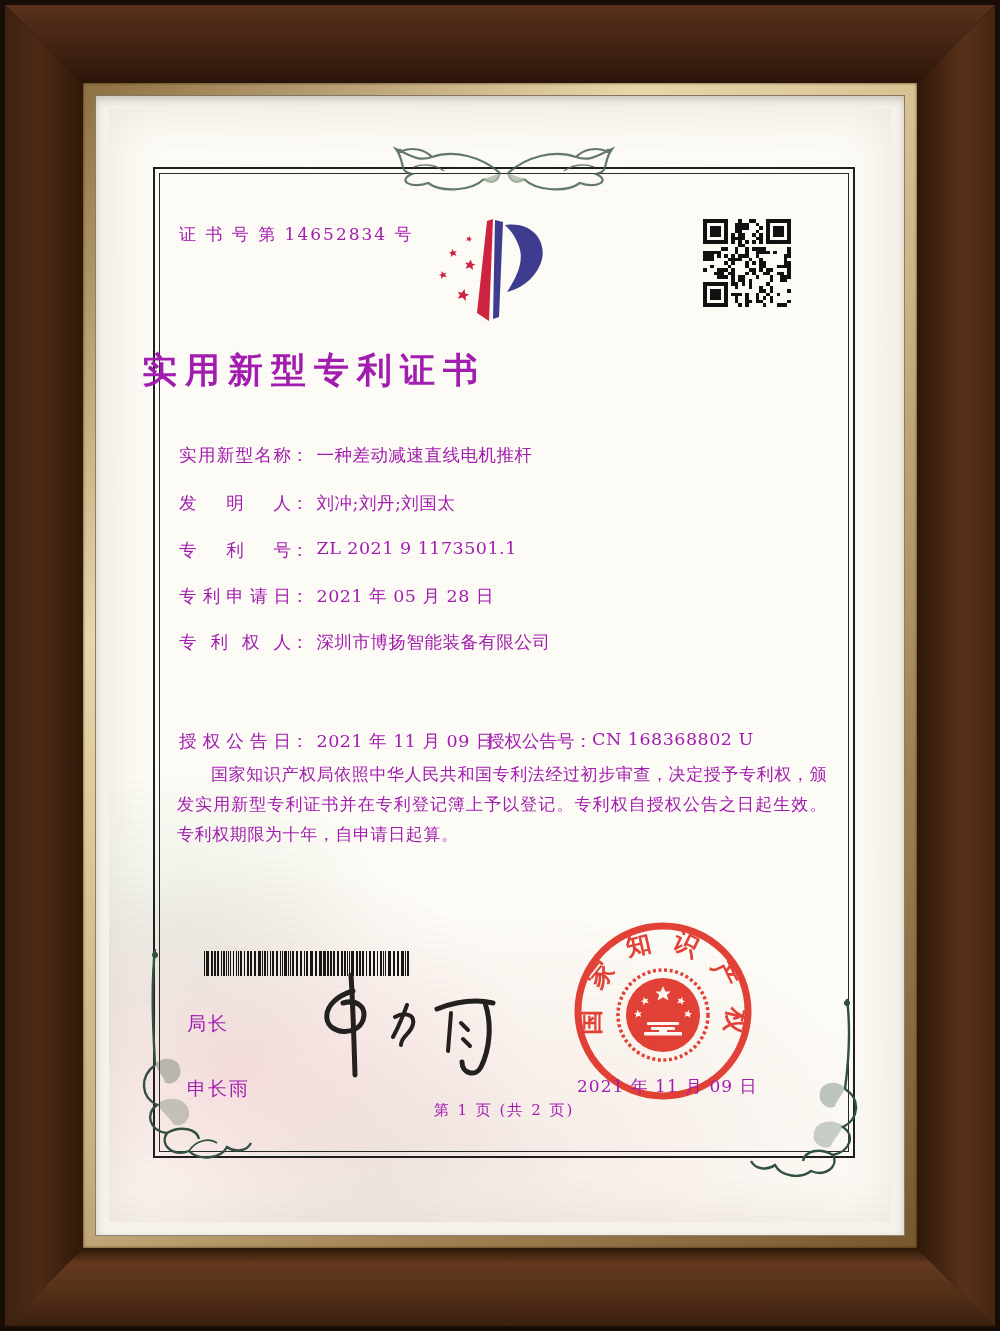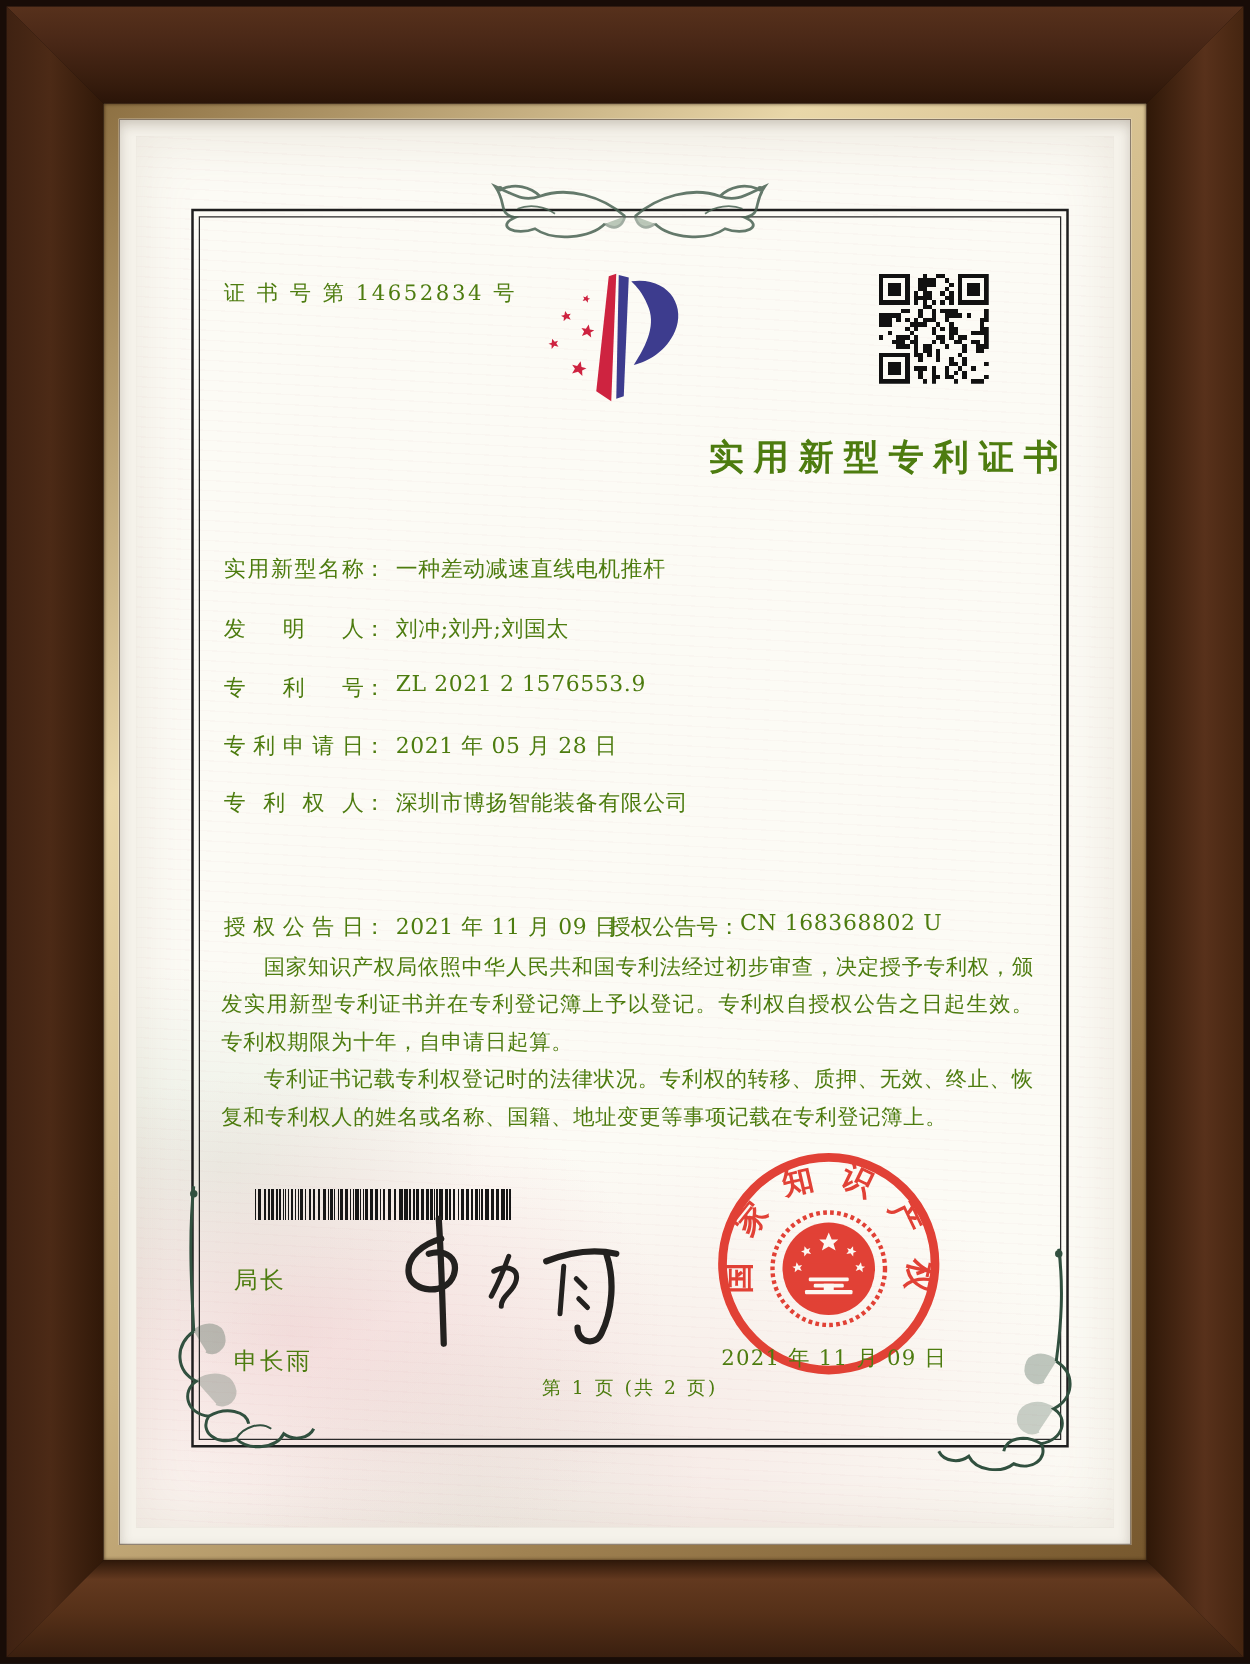--- a/index.html
+++ b/index.html
@@ -5,32 +5,32 @@
   html,body{margin:0;padding:0;background:#111;}
   .photo{position:relative;width:1000px;height:1331px;background:#180c07;box-sizing:border-box;padding:5px;font-family:"DejaVu Serif","Liberation Serif",serif;}
   .frame{position:relative;width:990px;height:1321px;}
   .board{position:absolute;}
   .board-top{left:0;top:0;width:100%;height:78px;background:linear-gradient(180deg,#57311c 0%,#4a2817 35%,#361c0d 80%,#2a1408 100%);clip-path:polygon(0 0,100% 0,calc(100% - 78px) 100%,78px 100%);}
   .board-bottom{left:0;bottom:0;width:100%;height:78px;background:linear-gradient(0deg,#3a1f0f 0%,#553018 45%,#63391f 80%,#2d1709 100%);clip-path:polygon(78px 0,calc(100% - 78px) 0,100% 100%,0 100%);}
   .board-left{left:0;top:0;width:78px;height:100%;background:linear-gradient(90deg,#3f2212 0%,#4c2a16 45%,#301808 100%);clip-path:polygon(0 0,100% 78px,100% calc(100% - 78px),0 100%);}
   .board-right{right:0;top:0;width:78px;height:100%;background:linear-gradient(270deg,#452510 0%,#58311b 40%,#2f1808 100%);clip-path:polygon(0 78px,100% 0,100% 100%,0 calc(100% - 78px));}
   .gold{position:absolute;left:78px;top:78px;right:78px;bottom:78px;background:linear-gradient(135deg,#8d7042 0%,#e9d7a9 28%,#cbb382 52%,#a08252 75%,#77582e 100%);padding:12px;box-sizing:border-box;box-shadow:inset 0 0 3px rgba(40,20,5,.8);}
   .mat{width:100%;height:100%;background:#f5f2ea;box-sizing:border-box;padding:14px;box-shadow:inset 0 0 0 1px rgba(70,50,30,.55), inset 0 4px 10px rgba(60,40,20,.25);}
-  .paper{position:relative;width:100%;height:100%;background:#fcfbf5;box-shadow:inset 0 0 46px rgba(130,100,70,.14);overflow:hidden;color:#4d7c0f;}
+  .paper{position:relative;width:100%;height:100%;background:#fcfbf5;box-shadow:inset 0 0 46px rgba(130,100,70,.14);overflow:hidden;color:#a21caf;}
   .paper-texture{position:absolute;inset:0;pointer-events:none;background:
       radial-gradient(ellipse 430px 300px at 16% 86%, rgba(226,158,168,.30), transparent 70%),
       radial-gradient(ellipse 520px 330px at 52% 94%, rgba(223,168,172,.20), transparent 72%),
       radial-gradient(ellipse 300px 230px at 9% 74%, rgba(148,180,150,.16), transparent 70%),
       radial-gradient(ellipse 260px 200px at 35% 97%, rgba(160,190,160,.12), transparent 70%),
       repeating-linear-gradient(3deg, transparent 0 7px, rgba(205,140,150,.045) 7px 8px);}
   .border-outer{position:absolute;left:44px;top:58px;right:36px;bottom:64px;border:2.5px solid #1f1f1f;}
   .border-inner{position:absolute;left:50px;top:64px;right:42px;bottom:70px;border:1px solid #2a2a2a;}
   .abs{position:absolute;}
   .cert-no{left:70px;top:114px;font-size:17px;letter-spacing:2px;}
-  .title{left:33px;right:36px;top:238px;text-align:right;font-size:28px;font-weight:600;letter-spacing:8px;}
+  .title{left:33px;right:36px;top:238px;text-align:left;font-size:35px;font-weight:600;letter-spacing:8px;}
   .row{left:70px;width:680px;font-size:17.5px;white-space:nowrap;}
   .row .lbl{display:inline-block;width:112px;text-align:justify;text-align-last:justify;vertical-align:top;}
   .row .cln{display:inline-block;vertical-align:top;margin-right:8px;}
   .row .val{display:inline-block;vertical-align:top;letter-spacing:.5px;}
   .row.wrap{white-space:normal;}
   .row.wrap .val{width:452px;line-height:28px;}
   .grant-no-pair{position:absolute;left:308px;top:0;}
   .paras{left:68px;top:650px;width:650px;font-size:17px;line-height:30px;letter-spacing:.6px;text-align:justify;}
   .paras p{margin:0;text-indent:2em;}
   .director{left:78px;font-family:"Liberation Sans","DejaVu Sans",sans-serif;font-weight:normal;font-size:19px;letter-spacing:2px;}
@@ -389,38 +389,37 @@
 
           <div class="abs title">实用新型专利证书</div>
 
           <div class="abs row" style="top:382px;">
             <span class="lbl">发明人</span><span class="cln">：</span><span class="val">刘冲;刘丹;刘国太</span>
           </div>
           <div class="abs row" style="top:334px;">
             <span class="lbl">实用新型名称</span><span class="cln">：</span><span class="val">一种差动减速直线电机推杆</span>
           </div>
           <div class="abs row" style="top:429px;">
-            <span class="lbl">专利号</span><span class="cln">：</span><span class="val">ZL 2021 2 1576553.9</span>
+            <span class="lbl">专利号</span><span class="cln">：</span><span class="val">ZL 2021 9 1173501.1</span>
           </div>
           <div class="abs row" style="top:475px;">
             <span class="lbl">专利申请日</span><span class="cln">：</span><span class="val">2021 年 05 月 28 日</span>
           </div>
           <div class="abs row" style="top:521px;">
             <span class="lbl">专利权人</span><span class="cln">：</span><span class="val">深圳市博扬智能装备有限公司</span>
           </div>
           <div class="abs row" style="top:620px;">
             <span class="lbl">授权公告日</span><span class="cln">：</span><span class="val">2021 年 11 月 09 日</span>
             <span class="grant-no-pair">
               <span>授权公告号</span><span>：</span><span class="val">CN 168368802 U</span>
             </span>
           </div>
 
           <div class="abs paras">
             <p>国家知识产权局依照中华人民共和国专利法经过初步审查，决定授予专利权，颁发实用新型专利证书并在专利登记簿上予以登记。专利权自授权公告之日起生效。专利权期限为十年，自申请日起算。</p>
-            <p>专利证书记载专利权登记时的法律状况。专利权的转移、质押、无效、终止、恢复和专利权人的姓名或名称、国籍、地址变更等事项记载在专利登记簿上。</p>
           </div>
 
           <svg id="barcode" class="abs" style="left:95px;top:842px;" width="208" height="25" viewBox="0 0 208 25" shape-rendering="crispEdges">
               <rect x="0" y="0" width="1" height="25" fill="#161616"></rect>
               <rect x="2" y="0" width="3" height="25" fill="#161616"></rect>
               <rect x="7" y="0" width="2" height="25" fill="#161616"></rect>
               <rect x="10" y="0" width="2" height="25" fill="#161616"></rect>
               <rect x="13" y="0" width="2" height="25" fill="#161616"></rect>
               <rect x="17" y="0" width="1" height="25" fill="#161616"></rect>
               <rect x="19" y="0" width="2" height="25" fill="#161616"></rect>

